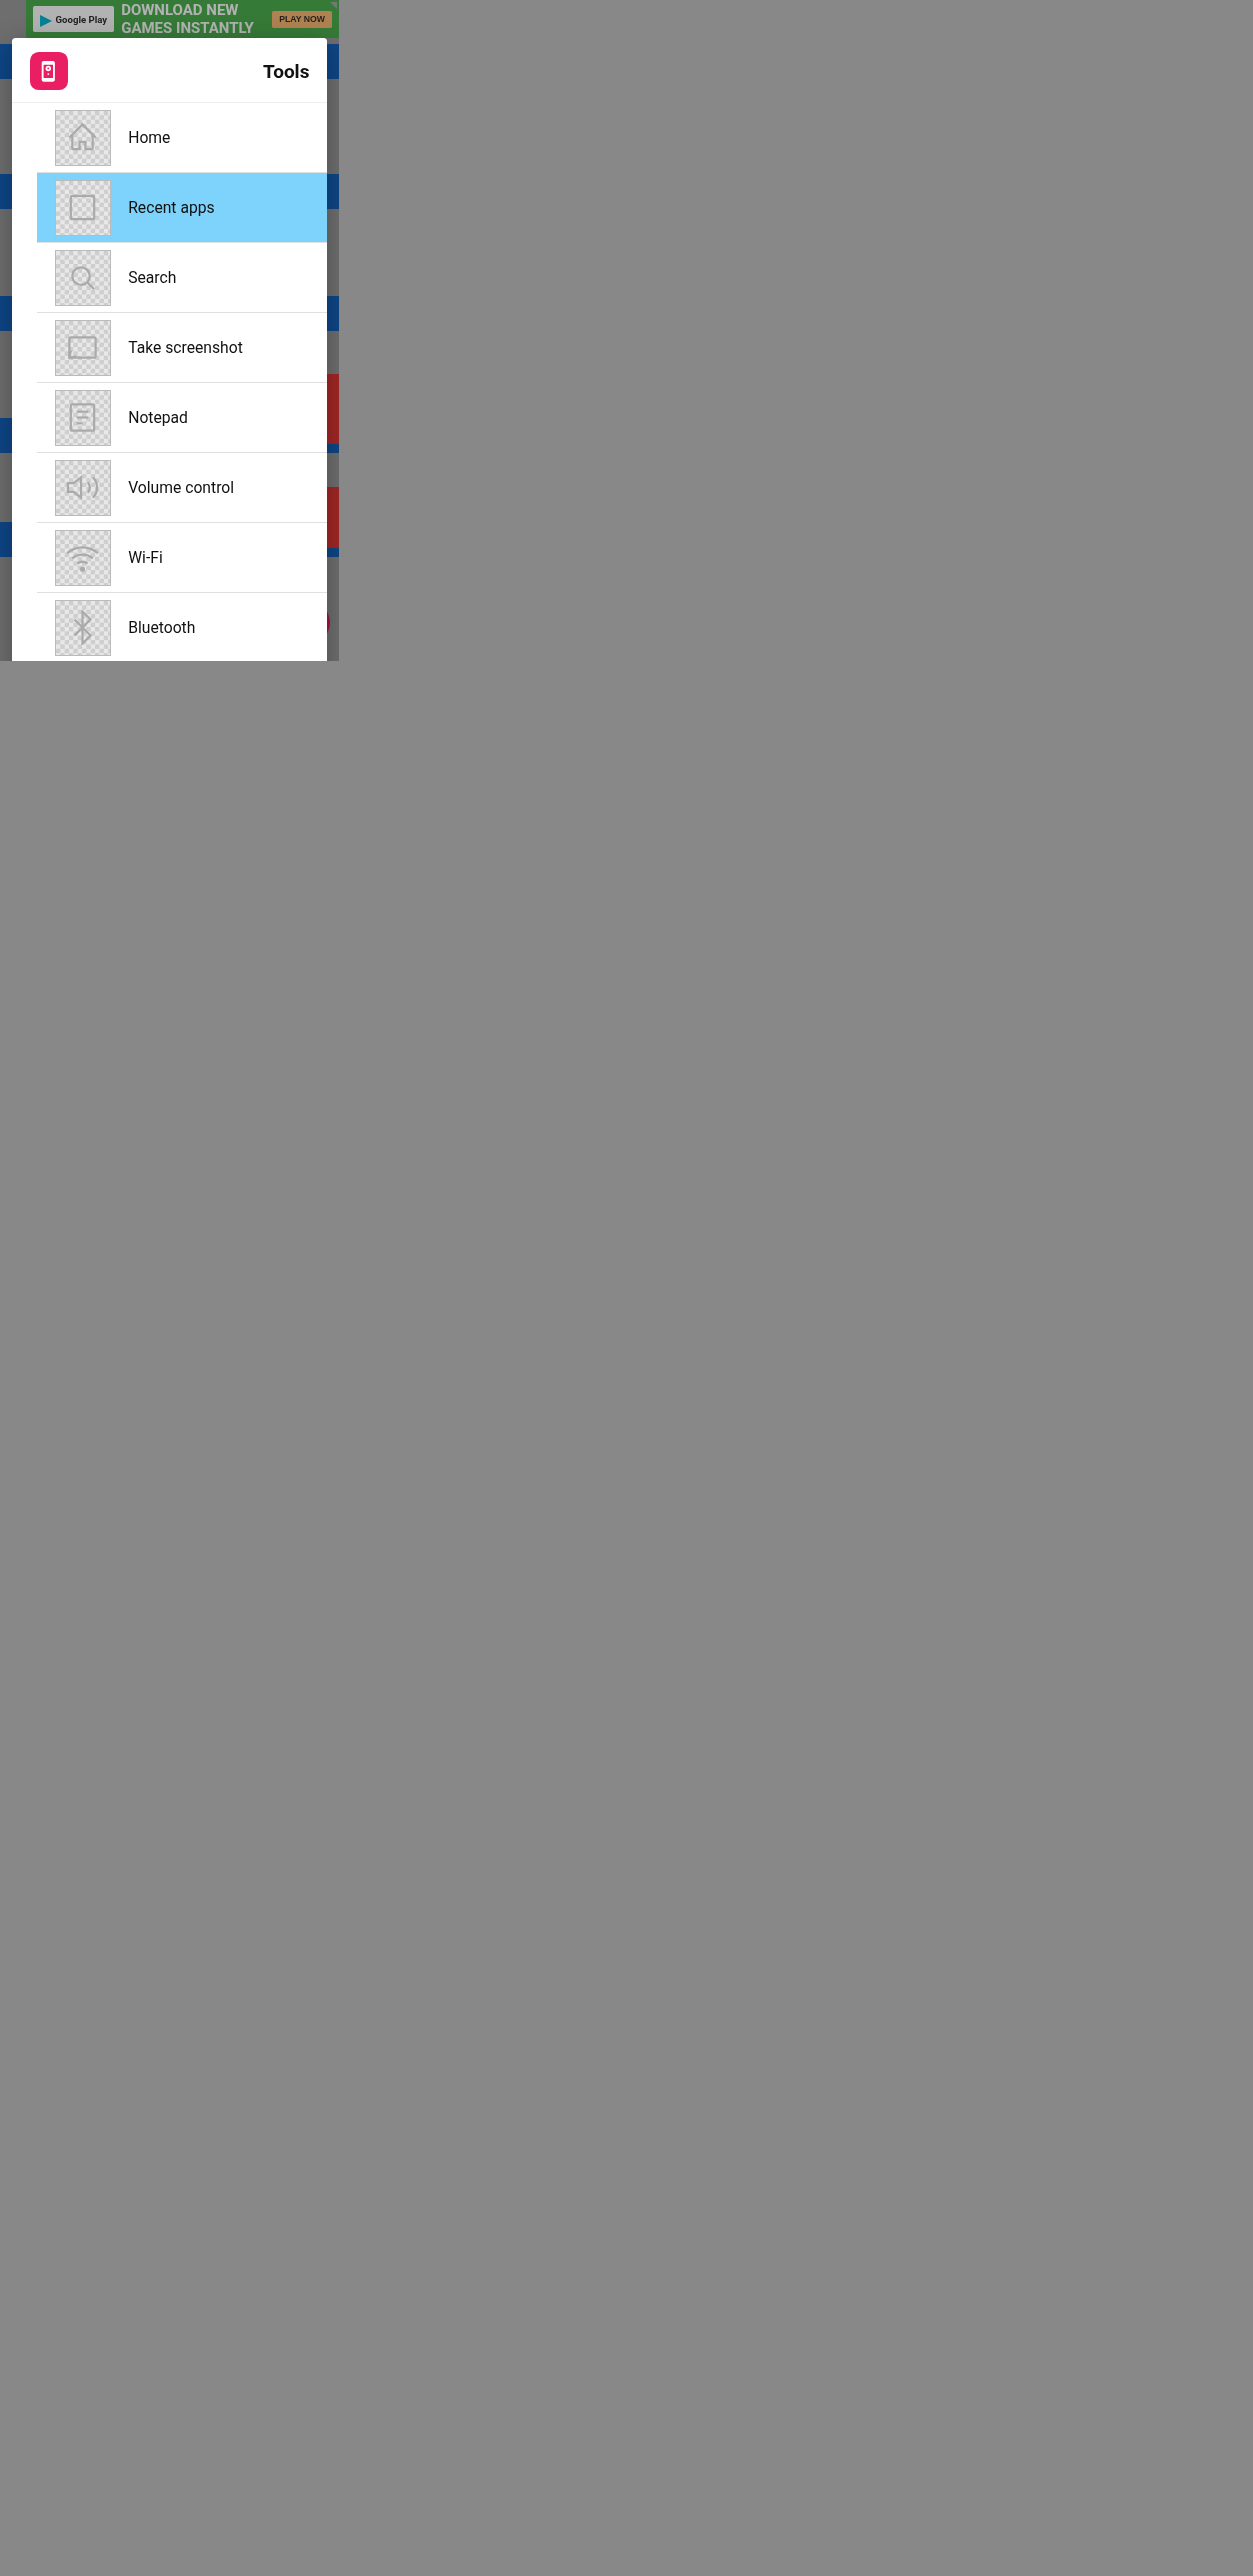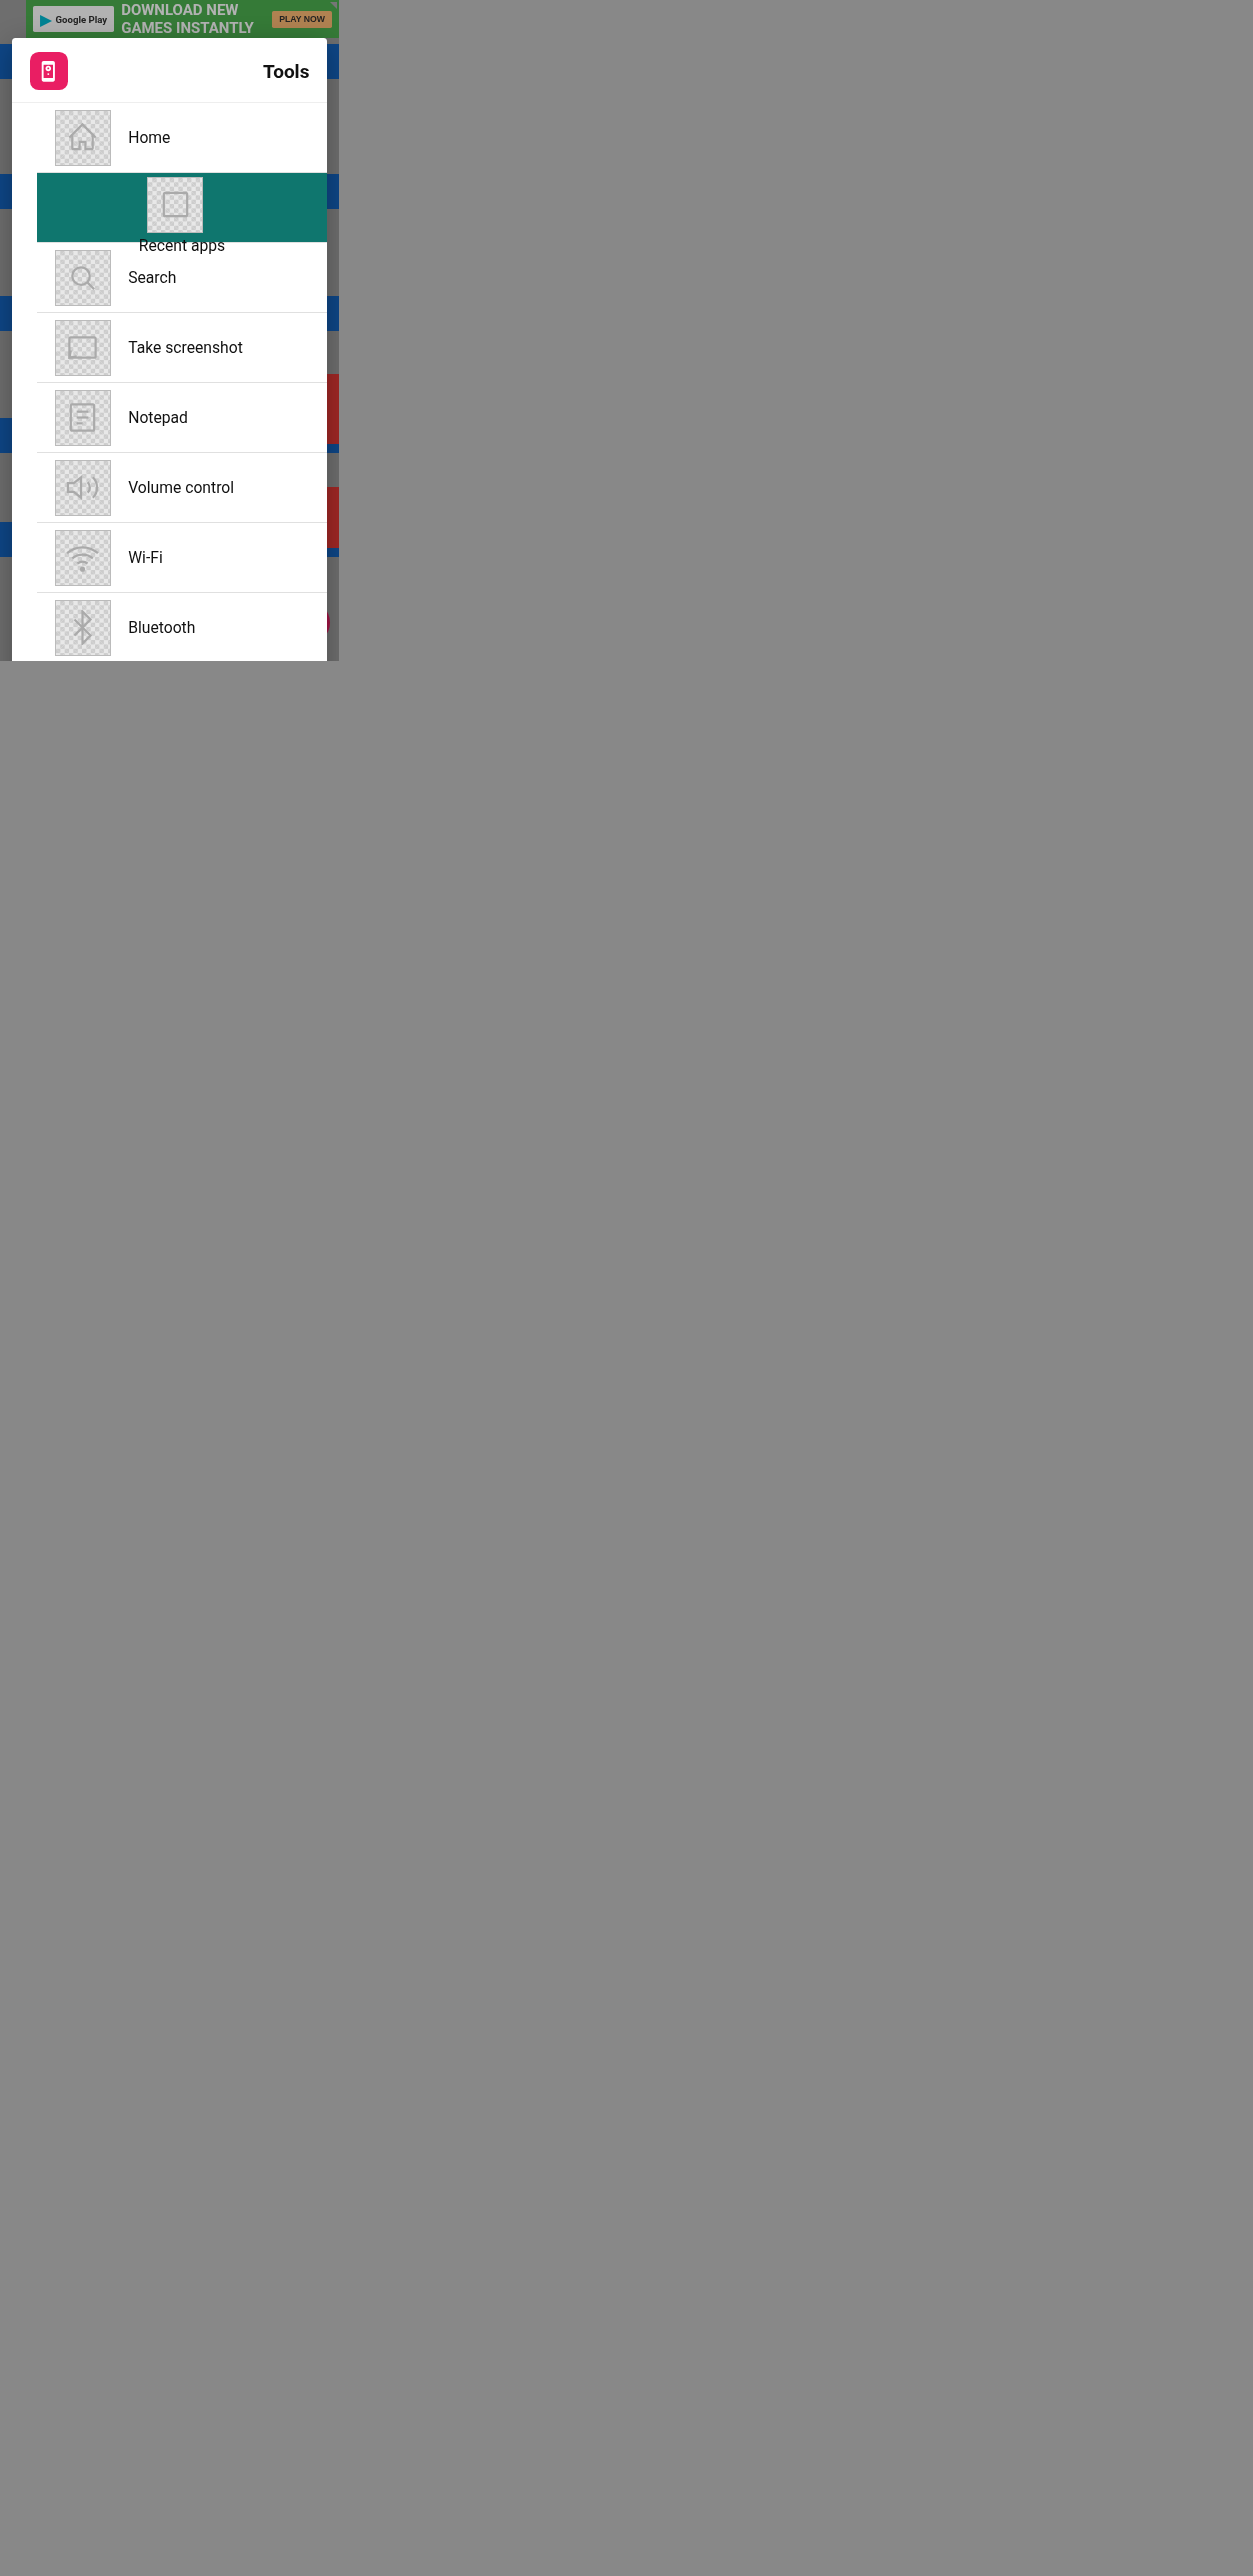--- a/index.html
+++ b/index.html
@@ -211,22 +211,21 @@
       border-bottom: 0.9px solid #e0e0e0;
       cursor: pointer;
       margin-left: 25px;
     }
 
     .tool-item:last-of-type {
       border-bottom: none;
     }
 
     .tool-item.active {
-      background: #0f766e;
-      flex-direction: column;
+      background: #7dd3fc;
     }
 
     .tool-icon {
       width: 63px;
       height: 63px;
       flex-shrink: 0;
       margin-right: 14px;
       display: flex;
       align-items: center;
       justify-content: center;

